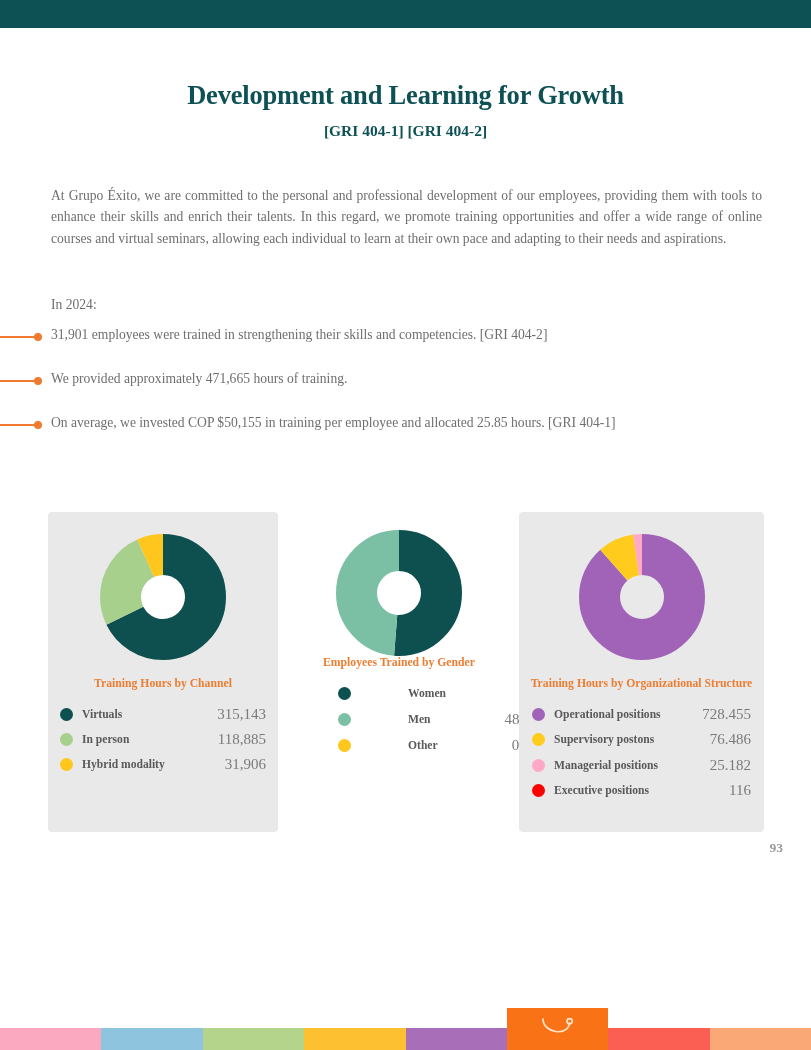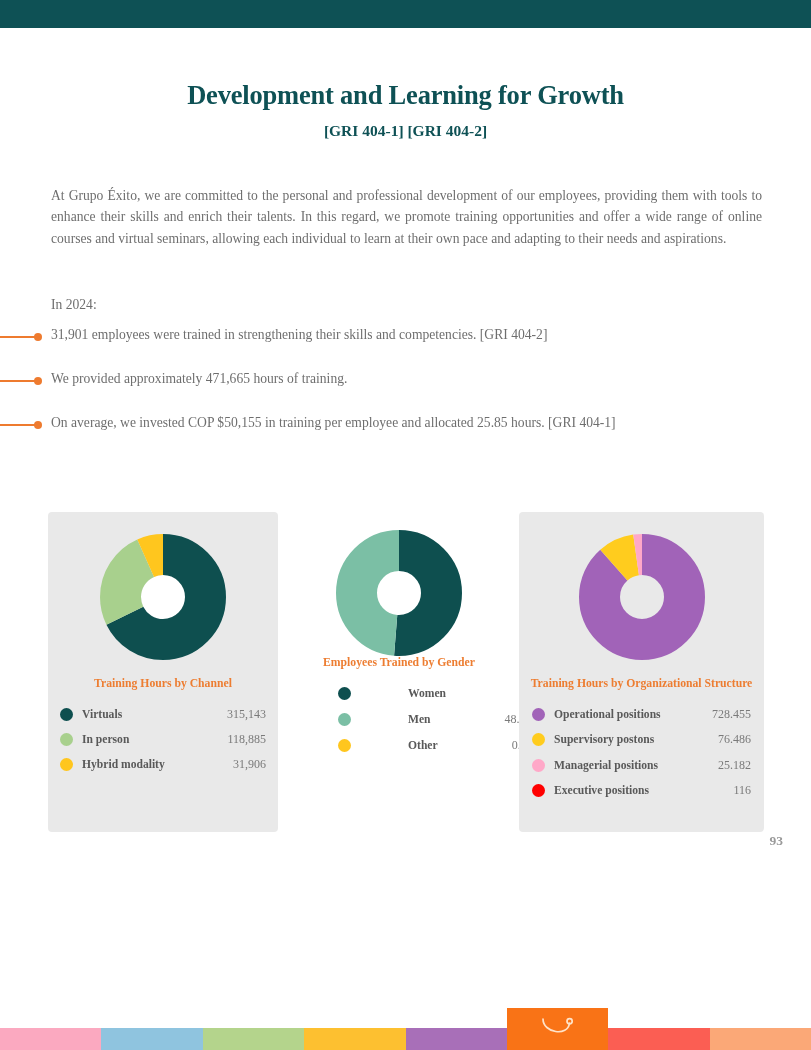--- a/index.html
+++ b/index.html
@@ -160,39 +160,39 @@
   }
   .legend-label {
     color: #595959;
     font-weight: bold;
     font-size: 11.6px;
     white-space: nowrap;
   }
   .legend-value {
     margin-left: auto;
     color: #7A7A7A;
-    font-size: 12px;
+    font-size: 15px;
     padding-left: 8px;
     white-space: nowrap;
   }
 
   
   #card-1 .legend { padding: 0 28px; }
   #card-1 .legend-row { height: 26px; gap: 48px; }
   #card-1 .legend-value { min-width: 48px; text-align: left; margin-left: 18px; }
   #card-1 .legend-label { width: 60px; }
 
   #card-2 .legend { padding: 0 13px; }
   #card-2 .legend-row { height: 25.5px; }
 
   
   .page-number {
     position: absolute;
     right: 28px;
-    bottom: 45px;
+    bottom: 38px;
     color: #9A9A9A;
     font-weight: bold;
     font-size: 13.5px;
   }
   .footer-strip {
     position: absolute;
     bottom: 0; left: 0;
     width: 811px;
     height: 22px;
     display: flex;

